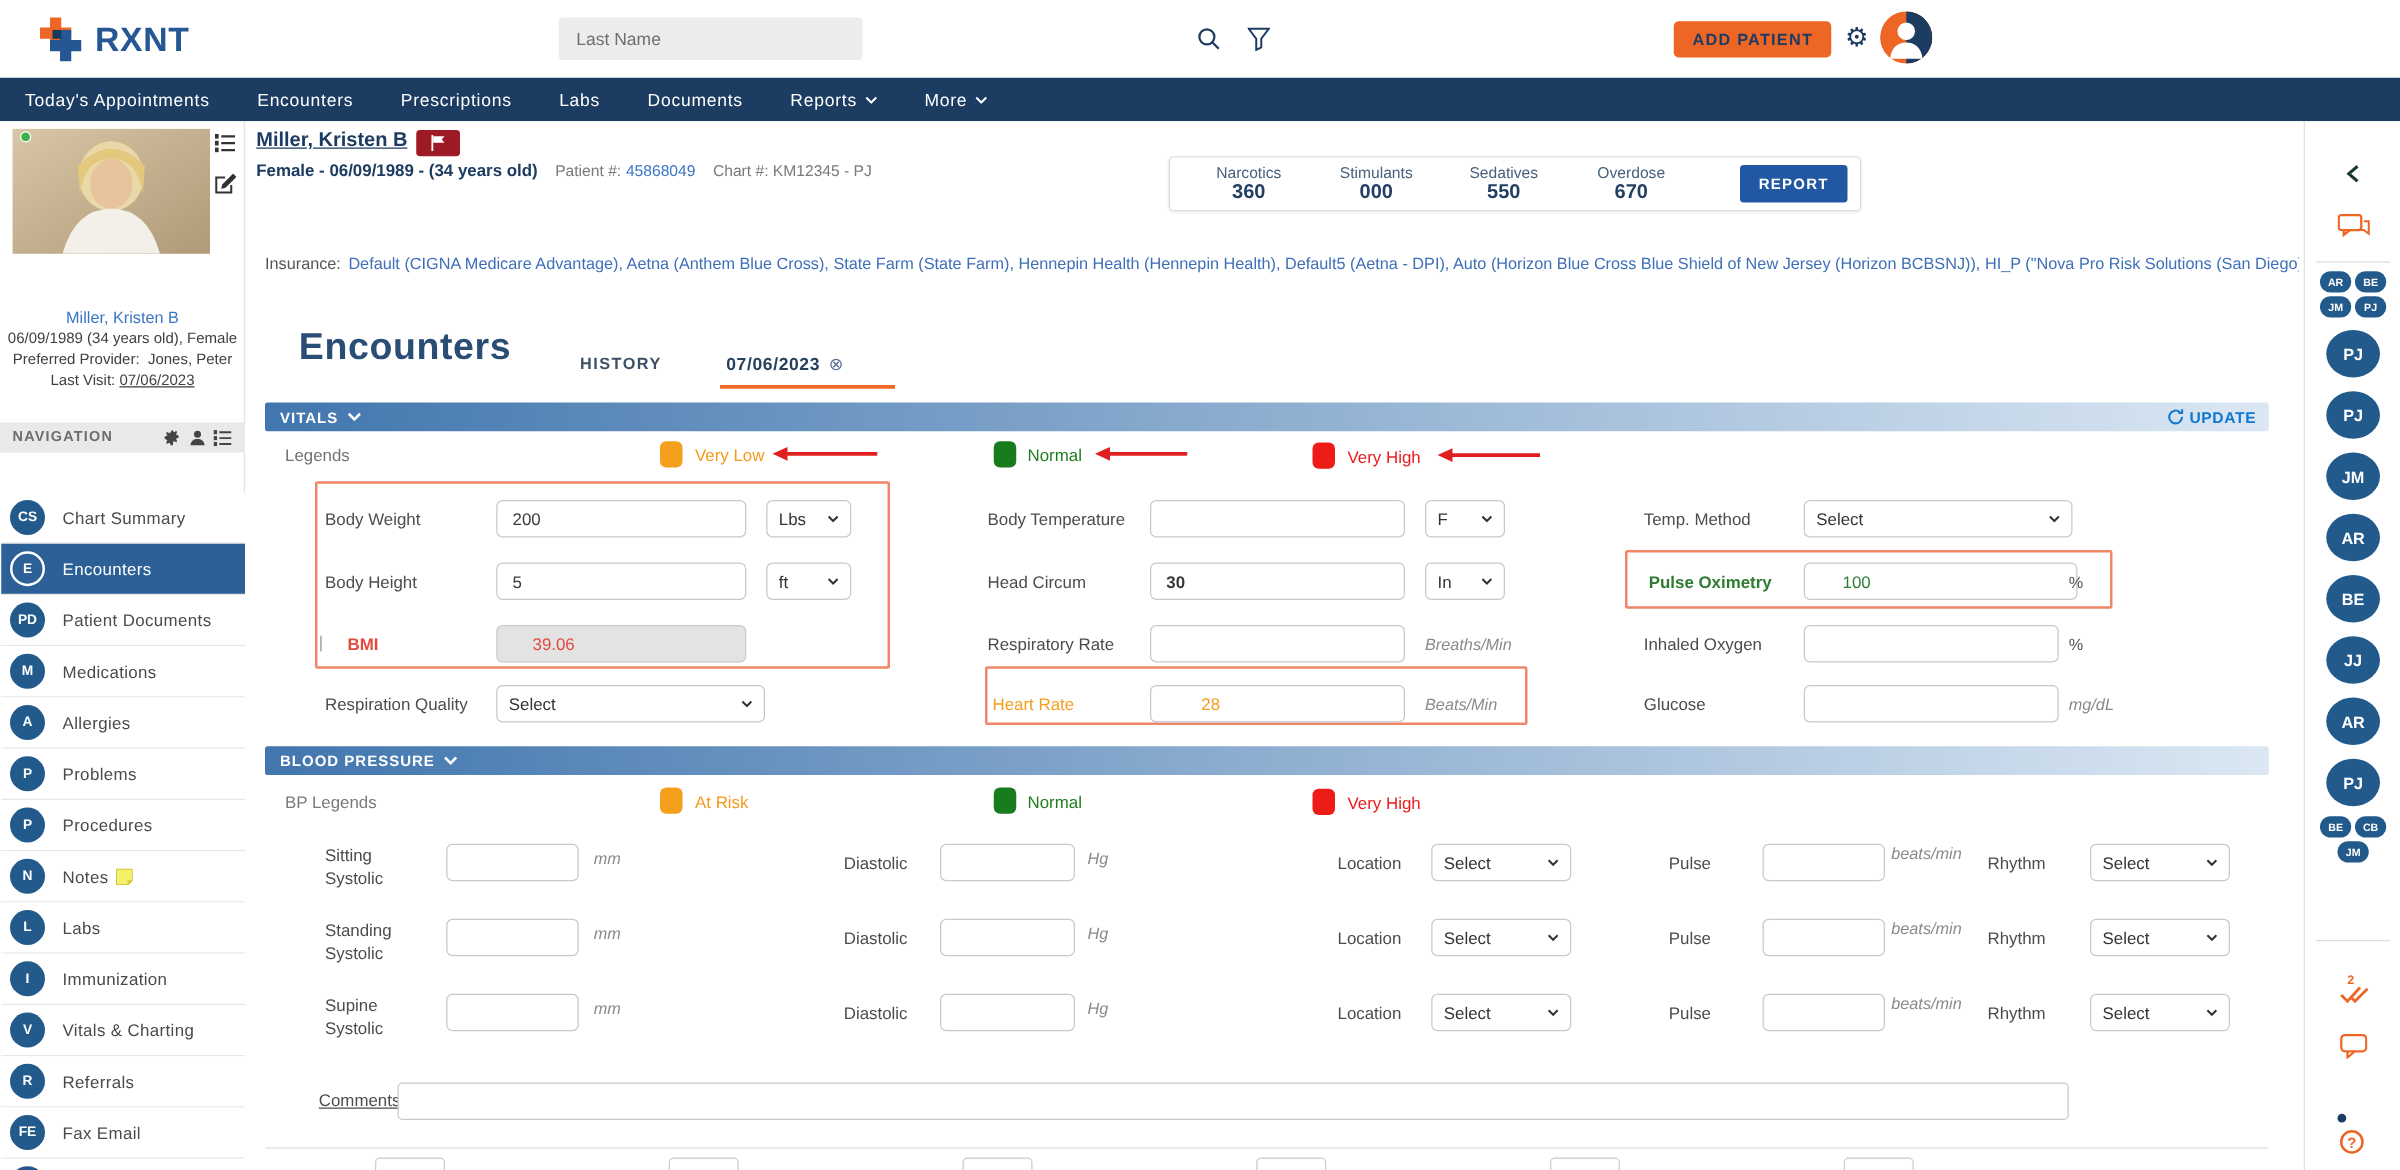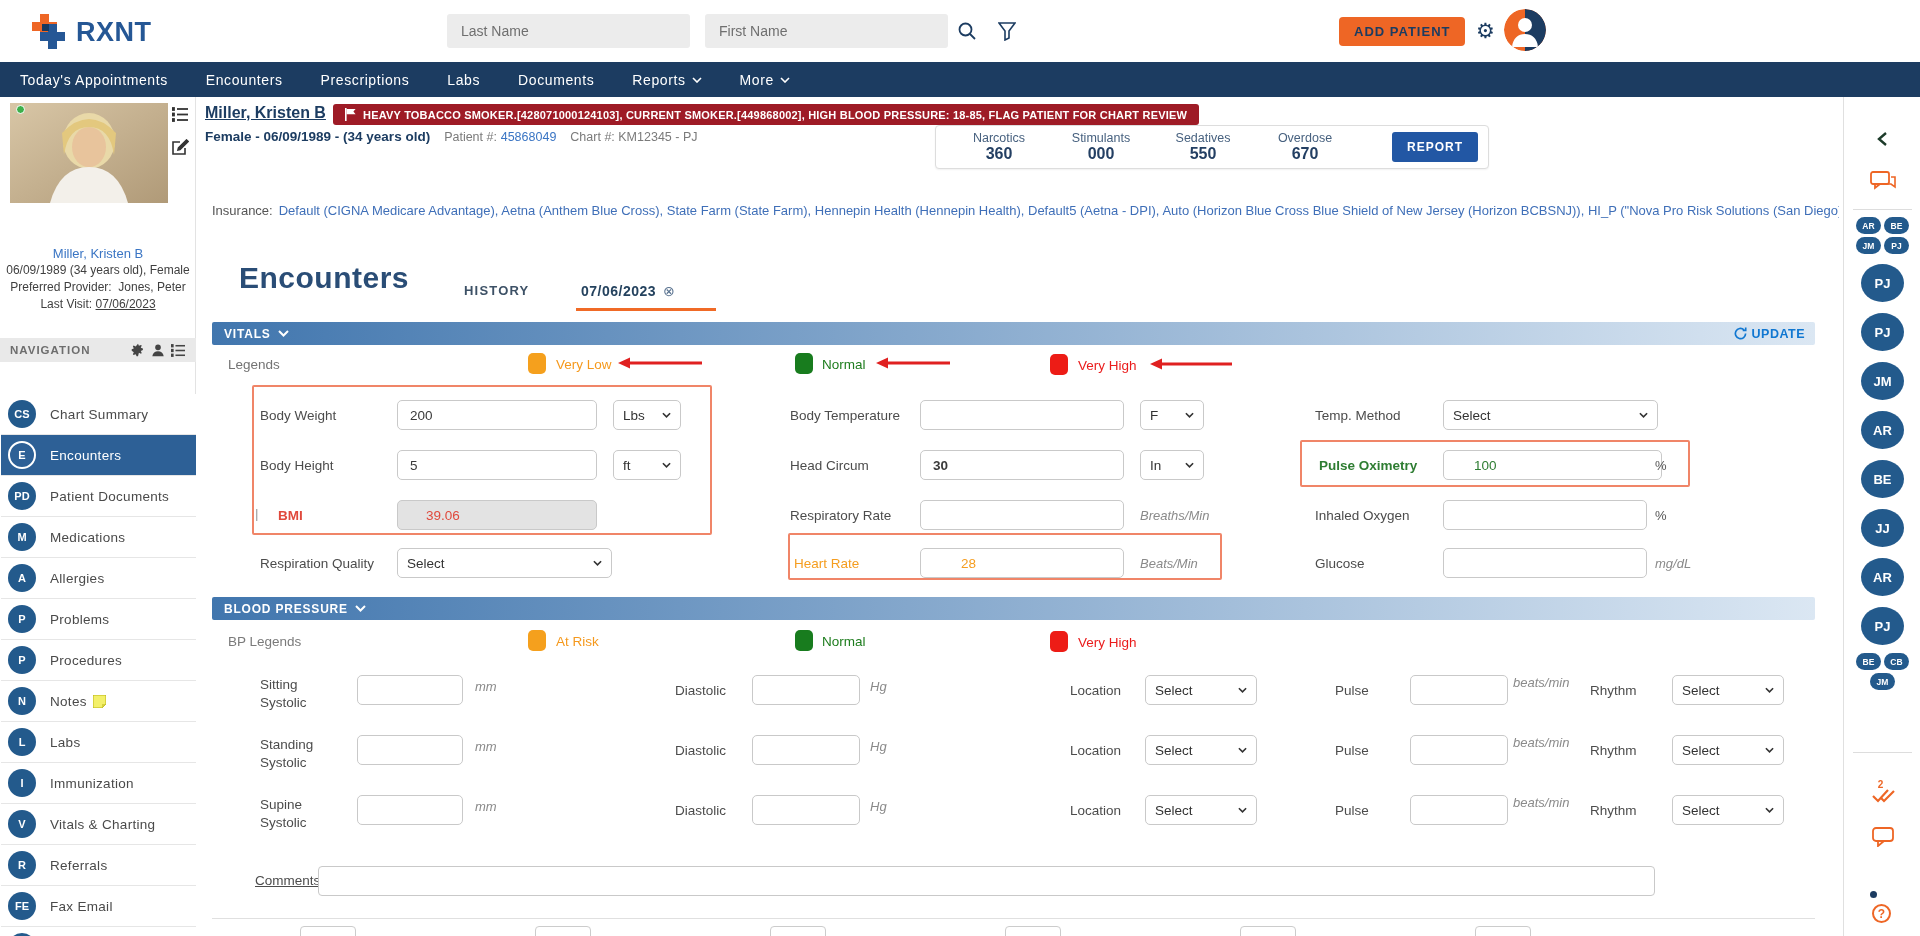--- a/index.html
+++ b/index.html
@@ -132,21 +132,20 @@
     <div class="logo-mark">
       <svg width="42" height="40" viewBox="0 0 42 40">
         <path d="M10 2h9v8h8v9h-8v8h-9v-8H2v-9h8z" fill="#ee6625"></path>
         <path d="M18 12h9v8h8v9h-8v8h-9v-8h-8v-9h8z" fill="#255795"></path>
         <path d="M18 12h1v7h-7v-7z" fill="#16395f"></path>
       </svg>
     </div>
     <span class="logo-text">RXNT</span>
   </div>
   <input id="ln" class="hdr-input" placeholder="Last Name" style="">
-  <input id="fn" class="hdr-input" placeholder="First Name" style="">
   <span class="hdr-icon" style="left:957px;">
     <svg width="20" height="20" viewBox="0 0 20 20" fill="none" stroke="#1c3c61" stroke-width="1.8">
       <circle cx="8.5" cy="8.5" r="6"></circle>
         <line x1="13" y1="13" x2="18" y2="18"></line>
     </svg>
   </span>
   <span class="hdr-icon" style="left:998px;">
     <svg width="18" height="20" viewBox="0 0 18 20" fill="none" stroke="#1c3c61" stroke-width="1.6">
       <path d="M1 2h16L11 10v7l-4 2v-9L1 2z"></path>
     </svg>
@@ -332,21 +331,20 @@
   </div>
 
   <div class="main">
 
     <span class="p-name">Miller, Kristen B</span>
     <div class="alert">
       <svg width="11" height="13" viewBox="0 0 11 13" fill="#fff">
         <rect x="0" y="0" width="1.6" height="13"></rect>
           <path d="M1.6 1h9l-2.2 2.6L10.6 6.2h-9z"></path>
       </svg>
-      <span>HEAVY TOBACCO SMOKER.[428071000124103], CURRENT SMOKER.[449868002], HIGH BLOOD PRESSURE: 18-85, FLAG PATIENT FOR CHART REVIEW</span>
     </div>
     <div class="demo-row">
       <span class="demo">Female - 06/09/1989 - (34 years old)</span>
       <span><span class="pn-label">Patient #:</span>
         <span class="pn-value">45868049</span></span>
       <span class="chart">Chart #: KM12345 - PJ</span>
     </div>
     <div class="ctl-panel">
       <div class="ctl-col">
         <div class="l">Narcotics</div>

